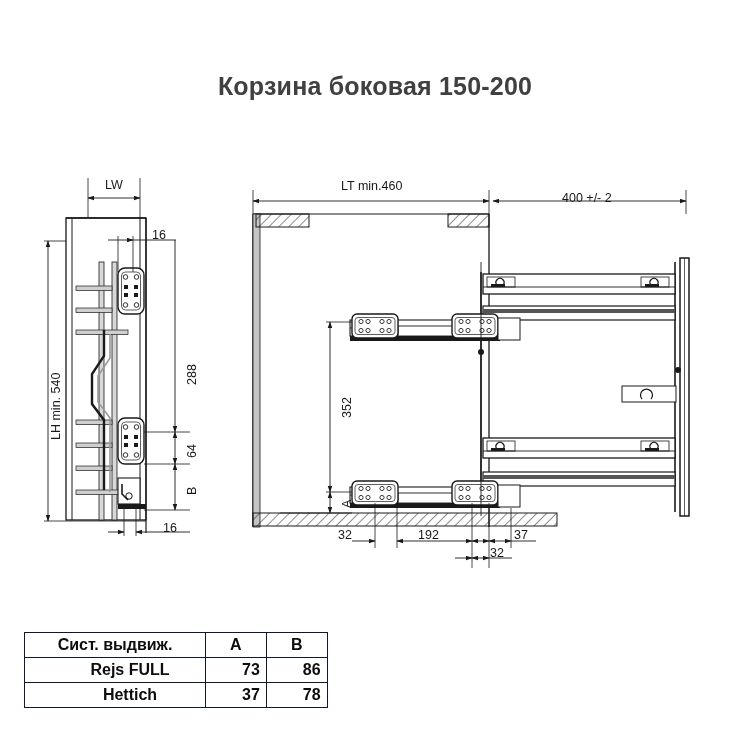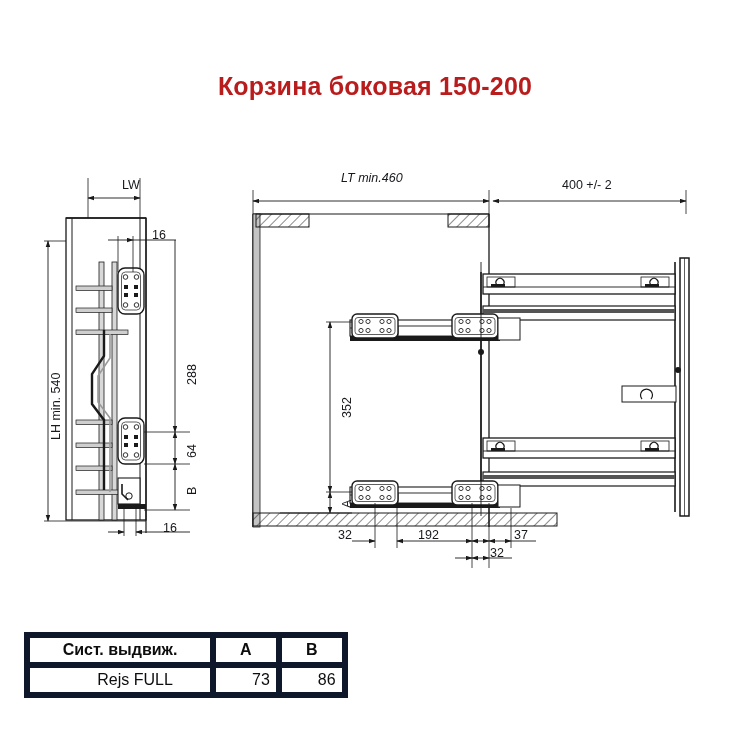--- a/index.html
+++ b/index.html
@@ -2,47 +2,47 @@
 <html><head>
 <meta charset="utf-8">
 <style>
   html,body{margin:0;padding:0;background:#ffffff;}
   body{width:750px;height:750px;font-family:"Liberation Sans",sans-serif;color:#1a1a1a;overflow:hidden;}
   #root{position:relative;width:750px;height:750px;background:#fff;}
 
   
   .title{
     position:absolute;left:0;top:72px;width:750px;text-align:center;
-    font-size:25px;font-weight:bold;color:#b91c1c;letter-spacing:0.2px;
+    font-size:25px;font-weight:bold;color:#404040;letter-spacing:0.2px;
     font-family:"Liberation Sans",sans-serif;
   }
 
   
   #drawing{position:absolute;left:0;top:0;width:750px;height:640px;}
 
   
   .dim{
     position:absolute;font-size:12.5px;color:#16181c;white-space:nowrap;
     font-family:"Liberation Sans",sans-serif;line-height:1;
   }
   .dim.rot{transform:rotate(-90deg);transform-origin:0 0;}
 
   
   .spec-table{
     position:absolute;left:24px;top:632px;border-collapse:collapse;
     font-size:16px;font-family:"Liberation Sans",sans-serif;
   }
   .spec-table td,.spec-table th{
-    border:6px solid #0f172a;text-align:center;padding:3px 6px;color:#0d0d0d;
+    border:1px solid #0f172a;text-align:center;padding:3px 6px;color:#0d0d0d;
     background:#fff;
   }
   .spec-table th{font-weight:bold;}
   .spec-table .c-name{width:168px;}
   .spec-table .c-ab{width:36px;}
-  .spec-table tbody td{font-weight:normal;padding-left:36px;}
+  .spec-table tbody td{font-weight:bold;padding-left:36px;}
 </style>
 </head>
 <body>
 
 <div id="root">
 
   <div class="title">Корзина боковая 150-200</div>
 
   <svg id="drawing" viewBox="0 0 750 640" xmlns="http://www.w3.org/2000/svg">
     <defs>
@@ -294,30 +294,30 @@
         <line x1="489" y1="541" x2="511" y2="541" stroke="#1a1a1a" stroke-width="0.9" marker-start="url(#arL)" marker-end="url(#ar)"></line>
         <line x1="511" y1="541" x2="536" y2="541" stroke="#1a1a1a" stroke-width="0.9"></line>
 
         <line x1="455" y1="558" x2="472" y2="558" stroke="#1a1a1a" stroke-width="0.9" marker-end="url(#ar)"></line>
         <line x1="472" y1="558" x2="489" y2="558" stroke="#1a1a1a" stroke-width="0.9" marker-start="url(#arL)" marker-end="url(#ar)"></line>
         <line x1="489" y1="558" x2="512" y2="558" stroke="#1a1a1a" stroke-width="0.9"></line>
       </g>
     </g>
   </svg>
 
-  <div class="dim" style="left:122px;top:179px;text-align:center;">LW</div>
+  <div class="dim" style="left:105px;top:179px;text-align:center;">LW</div>
   <div class="dim" style="left:152px;top:229px;">16</div>
   <div class="dim rot" style="left:50px;top:440px;">LH min. 540</div>
   <div class="dim rot" style="left:186px;top:385px;">288</div>
   <div class="dim rot" style="left:186px;top:458px;">64</div>
   <div class="dim rot" style="left:186px;top:495px;">B</div>
   <div class="dim" style="left:163px;top:522px;">16</div>
 
-  <div class="dim" style="left:341px;top:172px;font-style:italic;">LT min.460</div>
-  <div class="dim" style="left:562px;top:179px;">400 +/- 2</div>
+  <div class="dim" style="left:341px;top:180px;">LT min.460</div>
+  <div class="dim" style="left:562px;top:192px;">400 +/- 2</div>
   <div class="dim rot" style="left:341px;top:418px;">352</div>
   <div class="dim rot" style="left:341px;top:508px;">A</div>
   <div class="dim" style="left:338px;top:529px;">32</div>
   <div class="dim" style="left:418px;top:529px;text-align:center;">192</div>
   <div class="dim" style="left:514px;top:529px;">37</div>
   <div class="dim" style="left:490px;top:547px;">32</div>
 
   <table class="spec-table">
     <thead>
       <tr>
@@ -325,16 +325,21 @@
         <th class="c-ab">A</th>
         <th class="c-ab">B</th>
       </tr>
     </thead>
     <tbody>
       <tr>
         <td>Rejs FULL</td>
         <td>73</td>
         <td>86</td>
       </tr>
+      <tr>
+        <td>Hettich</td>
+        <td>37</td>
+        <td>78</td>
+      </tr>
     </tbody>
   </table>
 
 </div>
 
 </body></html>

